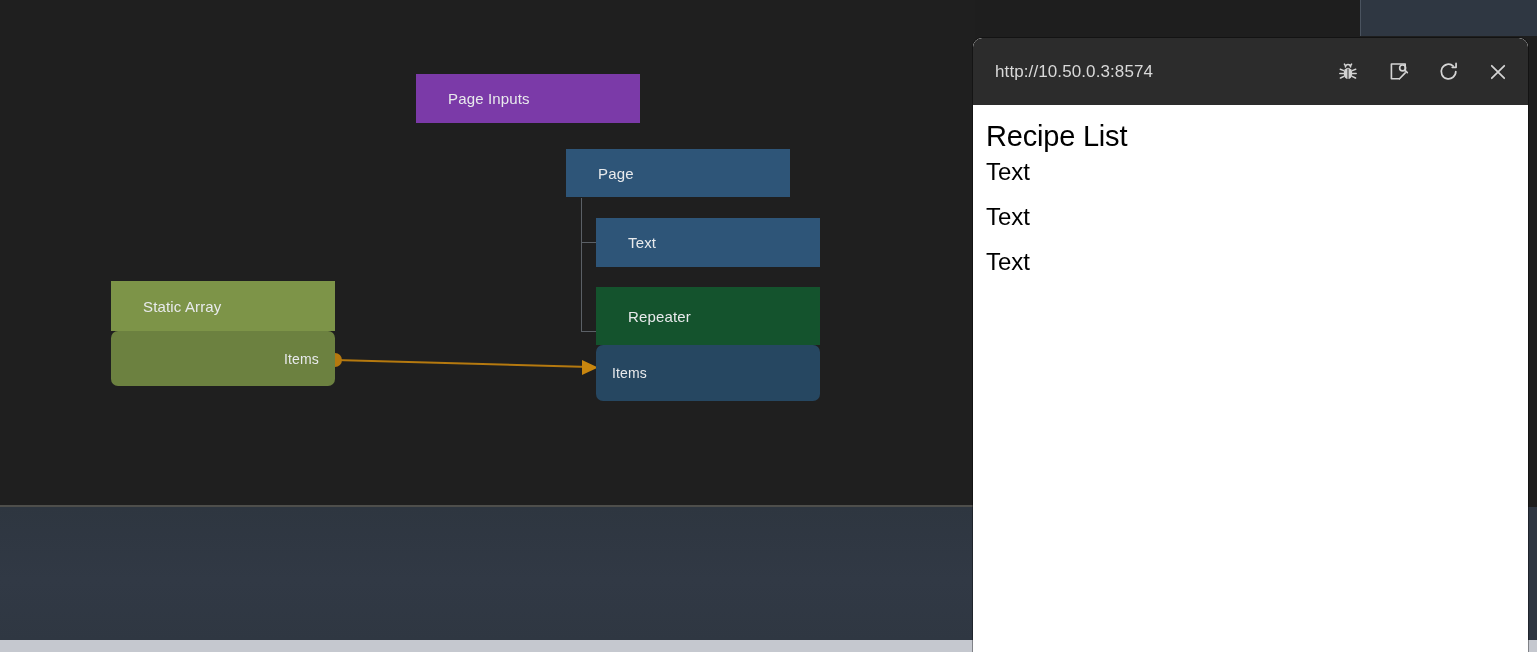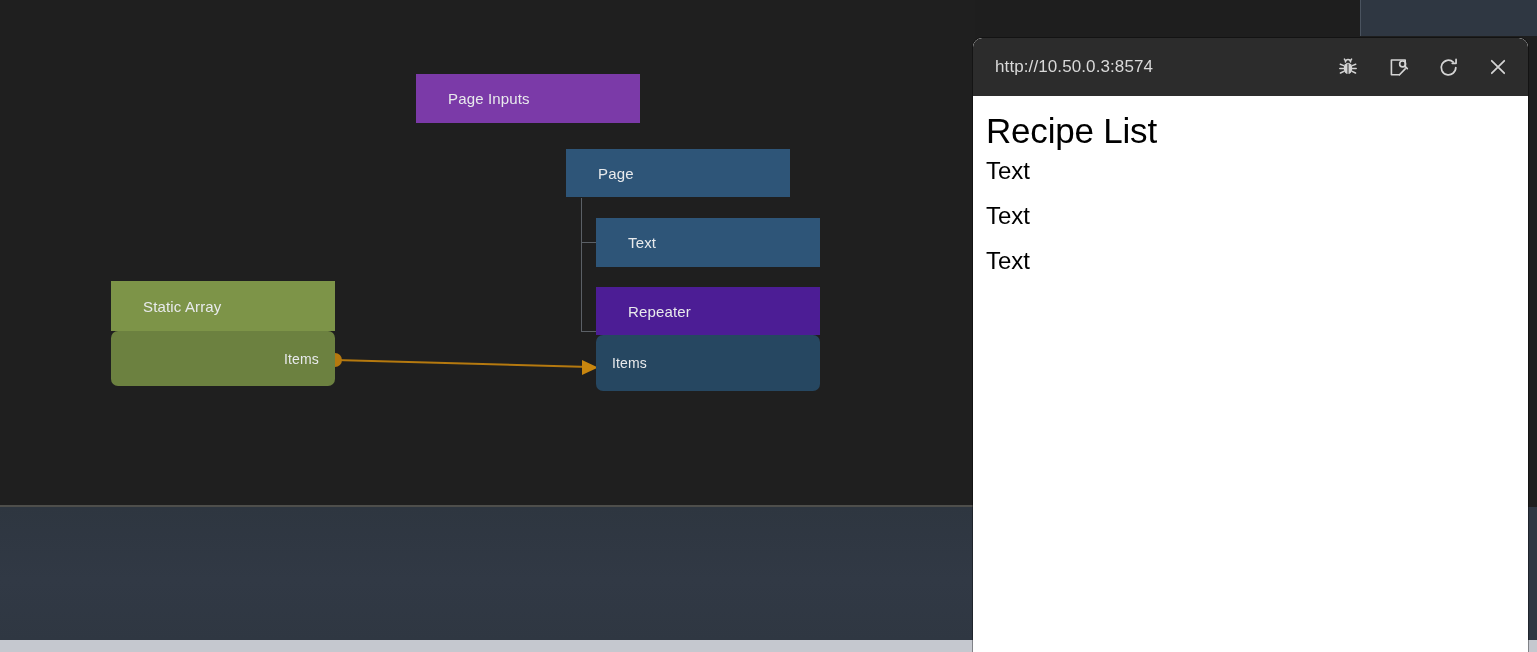--- a/index.html
+++ b/index.html
@@ -76,21 +76,21 @@
   
   #node-page{ left:566px; top:149px; width:224px; height:64px; }
   #node-page .node-head{ height:48px; background:#2e5578; }
 
   
   #node-text{ left:596px; top:218px; width:224px; height:49px; }
   #node-text .node-head{ height:49px; background:#2e5578; }
 
   
   #node-repeater{ left:596px; top:287px; width:224px; height:104px; }
-  #node-repeater .node-head{ height:48px; background:#4c1d95; }
+  #node-repeater .node-head{ height:58px; background:#14532d; }
   #node-repeater .node-row{ height:56px; background:#264761; }
 
   
   #node-static-array{ left:111px; top:281px; width:224px; height:87px; }
   #node-static-array .node-head{ height:50px; background:#7d9448; }
   #node-static-array .node-row{ height:55px; background:#6c8140; }
 
   
   .tree-v{
     position:absolute; left:581px; top:198px;
@@ -111,21 +111,21 @@
   
   .browser{
     position:absolute; left:973px; top:38px;
     width:555px; height:614px;
     background:#ffffff;
     border-radius:9px 9px 0 0;
     overflow:hidden;
     box-shadow:0 0 0 1px rgba(0,0,0,.35);
   }
   .browser-bar{
-    height:58px; background:#2c2c2c;
+    height:67px; background:#2c2c2c;
     display:flex; align-items:center;
     padding:0 18px 0 22px;
     border-radius:9px 9px 0 0;
   }
   .url-text{
     flex:1;
     color:#d9d9d9; font-size:17px; letter-spacing:.1px;
     white-space:nowrap; overflow:hidden;
   }
   .bar-icons{ display:flex; align-items:center; gap:26px; }
@@ -134,21 +134,21 @@
     display:flex; align-items:center; justify-content:center;
     cursor:pointer;
   }
   .bar-icon svg{ display:block; }
 
   .browser-content{
     background:#fff; height:558px;
     padding:14px 0 0 13px;
   }
   .page-h1{
-    font-size:35px; font-weight:400; color:#000;
+    font-size:29px; font-weight:400; color:#000;
     line-height:1.22; letter-spacing:-.2px;
     margin-bottom:6px;
   }
   .page-item{
     font-size:24px; font-weight:400; color:#000;
     line-height:1.0; margin:0 0 21px 0;
   }
 </style>
 </head>
 <body>

